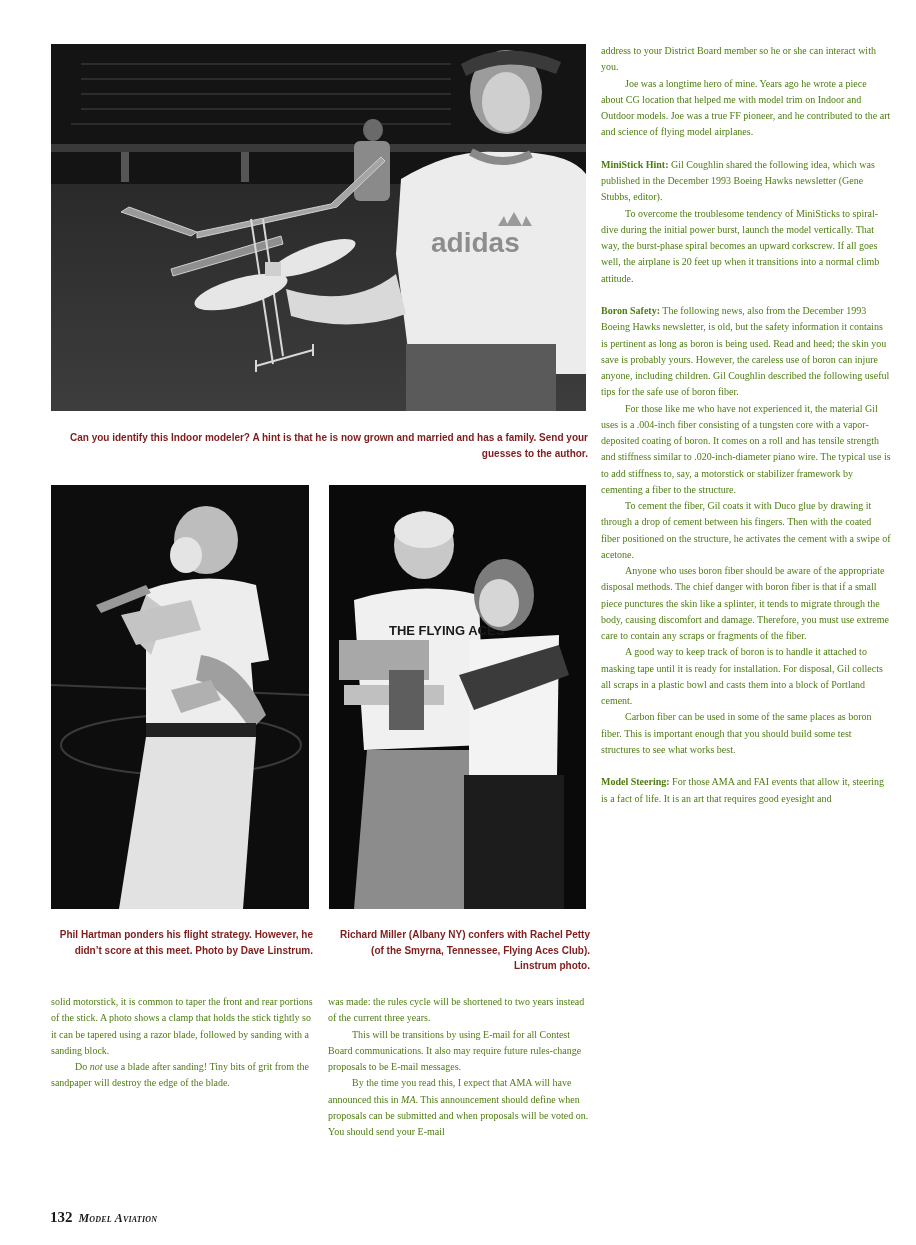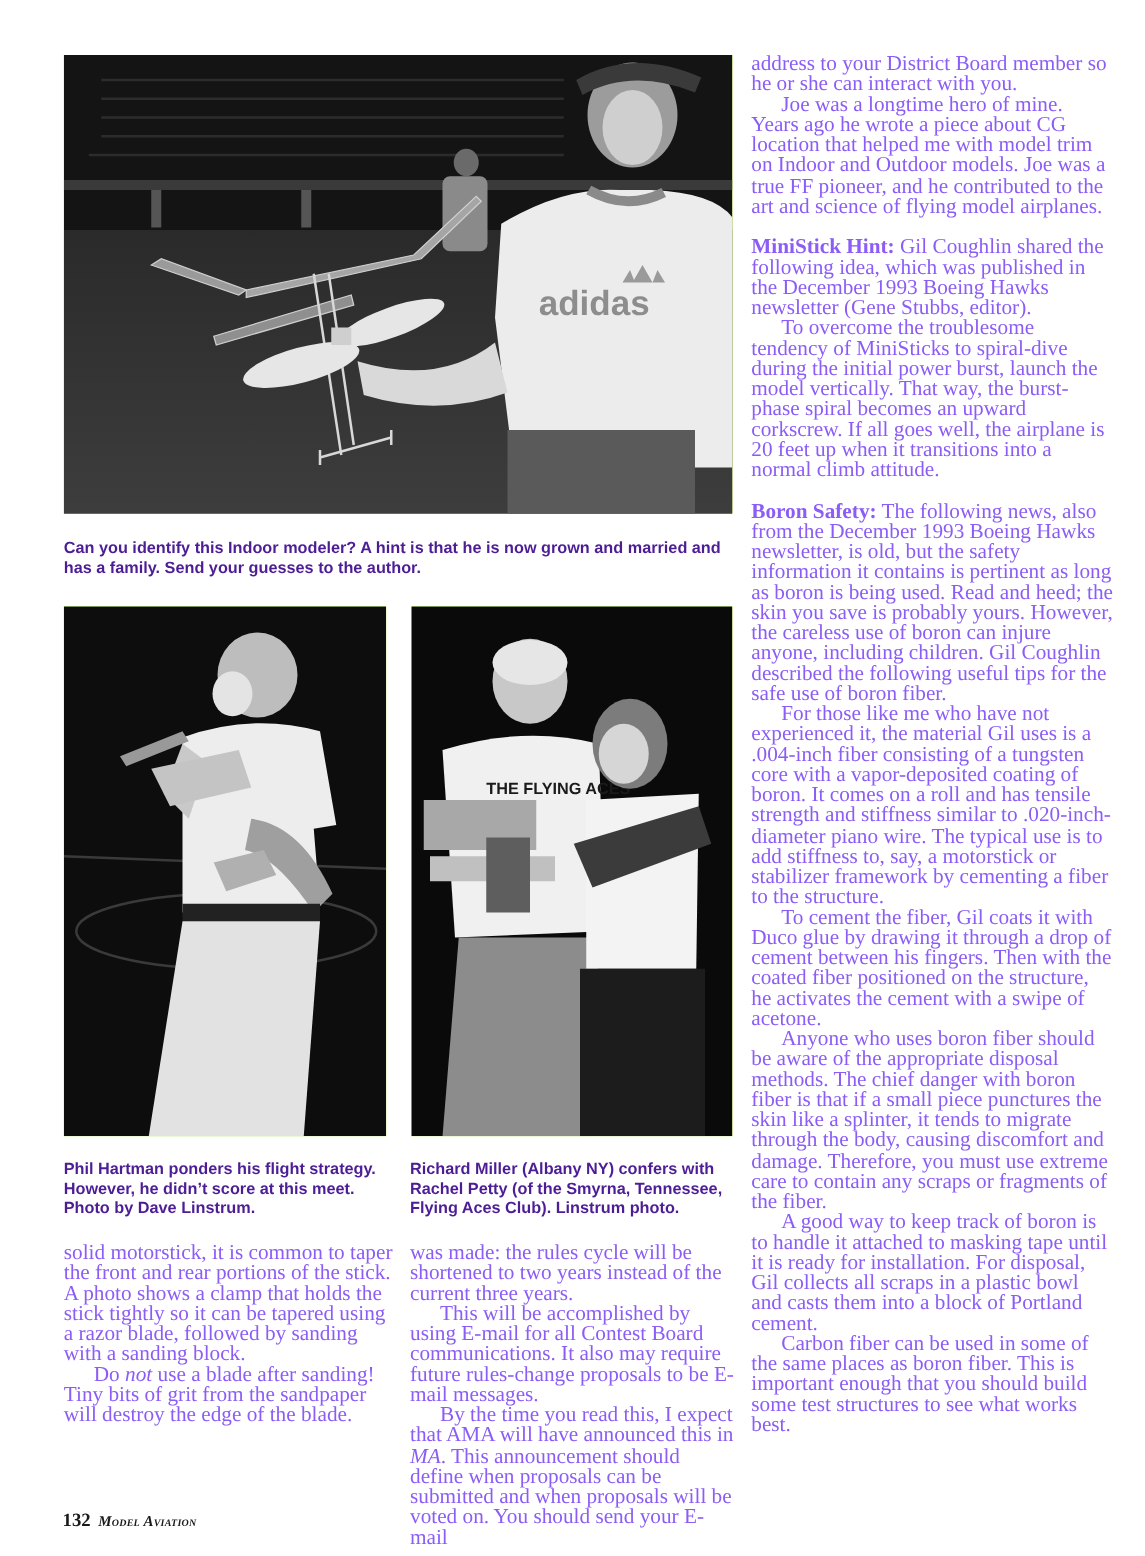--- a/index.html
+++ b/index.html
@@ -1,19 +1,19 @@
 <!DOCTYPE html>
 <html><head>
 <meta charset="utf-8">
 <style>
   html, body { margin: 0; padding: 0; background: #ffffff; }
   body { width: 916px; height: 1245px; position: relative; overflow: hidden; color: #1a1a1a; }
-  .photo { position: absolute; overflow: hidden; background: #bef264; }
-  .caption { position: absolute; font-family: "Liberation Sans", sans-serif; font-weight: bold; font-size: 13px; line-height: 15.6px; color: #4c1d95; }
-  .col { position: absolute; font-family: "Liberation Serif", serif; font-size: 17px; line-height: 16.25px; color: #8b5cf6; }
+  .photo { position: absolute; overflow: hidden; background: #22c55e; }
+  .caption { position: absolute; font-family: "Liberation Sans", sans-serif; font-weight: bold; font-size: 10px; line-height: 15.6px; color: #7f1d1d; text-align: right; }
+  .col { position: absolute; font-family: "Liberation Serif", serif; font-size: 10px; line-height: 16.25px; color: #4d7c0f; }
   .col p { margin: 0; }
   .col p.indent { text-indent: 24px; }
   .col p.gap { margin-top: 16.25px; }
   .col b { font-weight: bold; }
   .footer { position: absolute; left: 50px; top: 1208px; font-family: Liberation Serif, serif; }
   .folio { font-weight: bold; font-size: 15px; color: #1a1a1a; }
   .mag { font-weight: bold; font-style: italic; font-size: 12px; letter-spacing: 0.2px; margin-left: 6px; font-variant: small-caps; color: #1a1a1a; }
   svg { display: block; }
 </style>
 </head>
@@ -123,32 +123,33 @@
 </div>
 <div class="caption" style="left:328px; top:927px; width:262px;">Richard Miller (Albany NY) confers with Rachel Petty (of the Smyrna, Tennessee, Flying Aces Club). Linstrum photo.</div>
 
 <div class="col" style="left:51px; top:994px; width:265px;">
   <p>solid motorstick, it is common to taper the front and rear portions of the stick. A photo shows a clamp that holds the stick tightly so it can be tapered using a razor blade, followed by sanding with a sanding block.</p>
   <p class="indent"><span>Do </span><i>not</i><span> use a blade after sanding! Tiny bits of grit from the sandpaper will destroy the edge of the blade.</span></p>
 </div>
 
 <div class="col" style="left:328px; top:994px; width:262px;">
   <p>was made: the rules cycle will be shortened to two years instead of the current three years.</p>
-  <p class="indent">This will be accomplished by using E-mail for all Contest Board communications. It also may require future rules-change proposals to be E-mail messages.</p>
+  <p class="indent">This will be transitions by using E-mail for all Contest Board communications. It also may require future rules-change proposals to be E-mail messages.</p>
   <p class="indent"><span>By the time you read this, I expect that AMA will have announced this in </span><i>MA</i><span>. This announcement should define when proposals can be submitted and when proposals will be voted on. You should send your E-mail</span></p>
 </div>
 
 <div class="col" style="left:601px; top:43px; width:290px;">
   <p>address to your District Board member so he or she can interact with you.</p>
   <p class="indent">Joe was a longtime hero of mine. Years ago he wrote a piece about CG location that helped me with model trim on Indoor and Outdoor models. Joe was a true FF pioneer, and he contributed to the art and science of flying model airplanes.</p>
   <p class="gap"><b>MiniStick Hint:</b><span> Gil Coughlin shared the following idea, which was published in the December 1993 Boeing Hawks newsletter (Gene Stubbs, editor).</span></p>
   <p class="indent">To overcome the troublesome tendency of MiniSticks to spiral-dive during the initial power burst, launch the model vertically. That way, the burst-phase spiral becomes an upward corkscrew. If all goes well, the airplane is 20 feet up when it transitions into a normal climb attitude.</p>
   <p class="gap"><b>Boron Safety:</b><span> The following news, also from the December 1993 Boeing Hawks newsletter, is old, but the safety information it contains is pertinent as long as boron is being used. Read and heed; the skin you save is probably yours. However, the careless use of boron can injure anyone, including children. Gil Coughlin described the following useful tips for the safe use of boron fiber.</span></p>
   <p class="indent">For those like me who have not experienced it, the material Gil uses is a .004-inch fiber consisting of a tungsten core with a vapor-deposited coating of boron. It comes on a roll and has tensile strength and stiffness similar to .020-inch-diameter piano wire. The typical use is to add stiffness to, say, a motorstick or stabilizer framework by cementing a fiber to the structure.</p>
   <p class="indent">To cement the fiber, Gil coats it with Duco glue by drawing it through a drop of cement between his fingers. Then with the coated fiber positioned on the structure, he activates the cement with a swipe of acetone.</p>
   <p class="indent">Anyone who uses boron fiber should be aware of the appropriate disposal methods. The chief danger with boron fiber is that if a small piece punctures the skin like a splinter, it tends to migrate through the body, causing discomfort and damage. Therefore, you must use extreme care to contain any scraps or fragments of the fiber.</p>
   <p class="indent">A good way to keep track of boron is to handle it attached to masking tape until it is ready for installation. For disposal, Gil collects all scraps in a plastic bowl and casts them into a block of Portland cement.</p>
   <p class="indent">Carbon fiber can be used in some of the same places as boron fiber. This is important enough that you should build some test structures to see what works best.</p>
+  <p class="gap"><b>Model Steering:</b><span> For those AMA and FAI events that allow it, steering is a fact of life. It is an art that requires good eyesight and</span></p>
 </div>
 
 <div class="footer">
   <span class="folio">132</span><span class="mag">Model Aviation</span>
 </div>
 
 </body></html>

